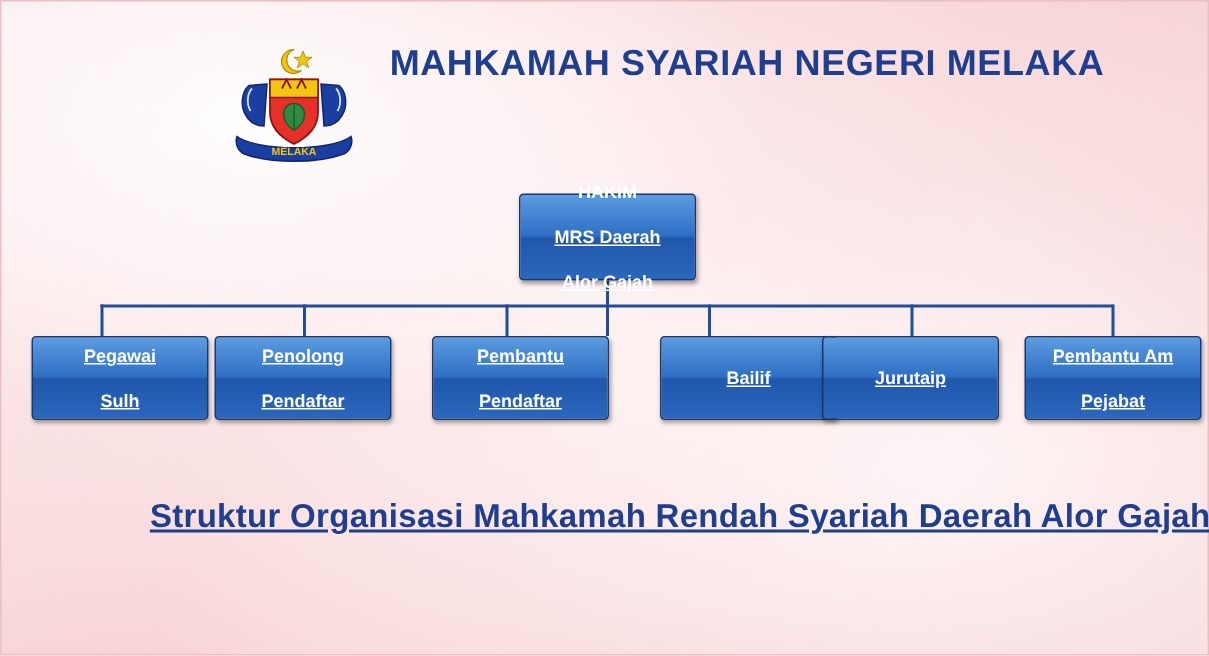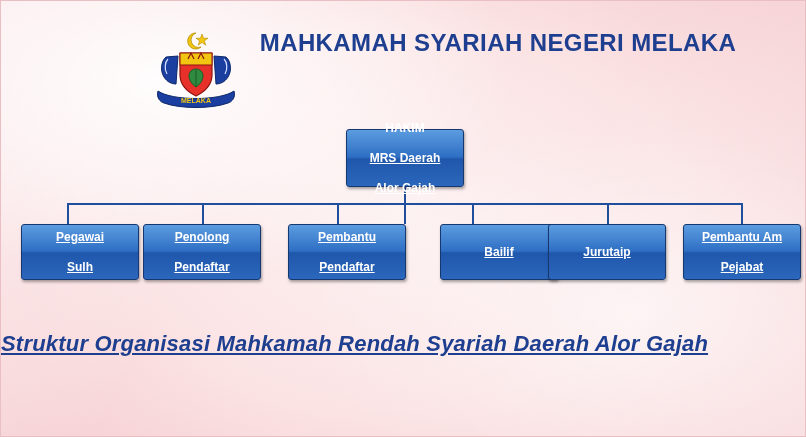--- a/index.html
+++ b/index.html
@@ -138,24 +138,23 @@
   #drop-3 { left: 471px; }
   #drop-4 { left: 606px; }
   #drop-5 { left: 740px; }
 
   
   #caption {
     position: absolute;
     left: 0;
     top: 330px;
     width: 806px;
-    text-align: left;
+    text-align: right;
     font-size: 22px;
     font-weight: bold;
-    font-style: italic;
     color: #1e3f8f;
     text-decoration: underline;
     letter-spacing: 0.2px;
   }
 </style>
 </head>
 <body>
 
 <div id="page">
 

